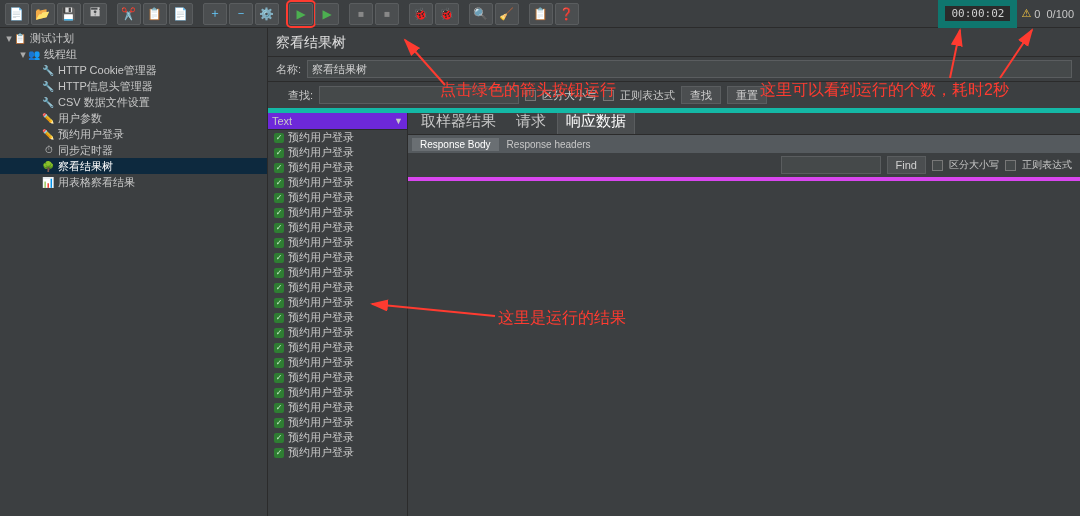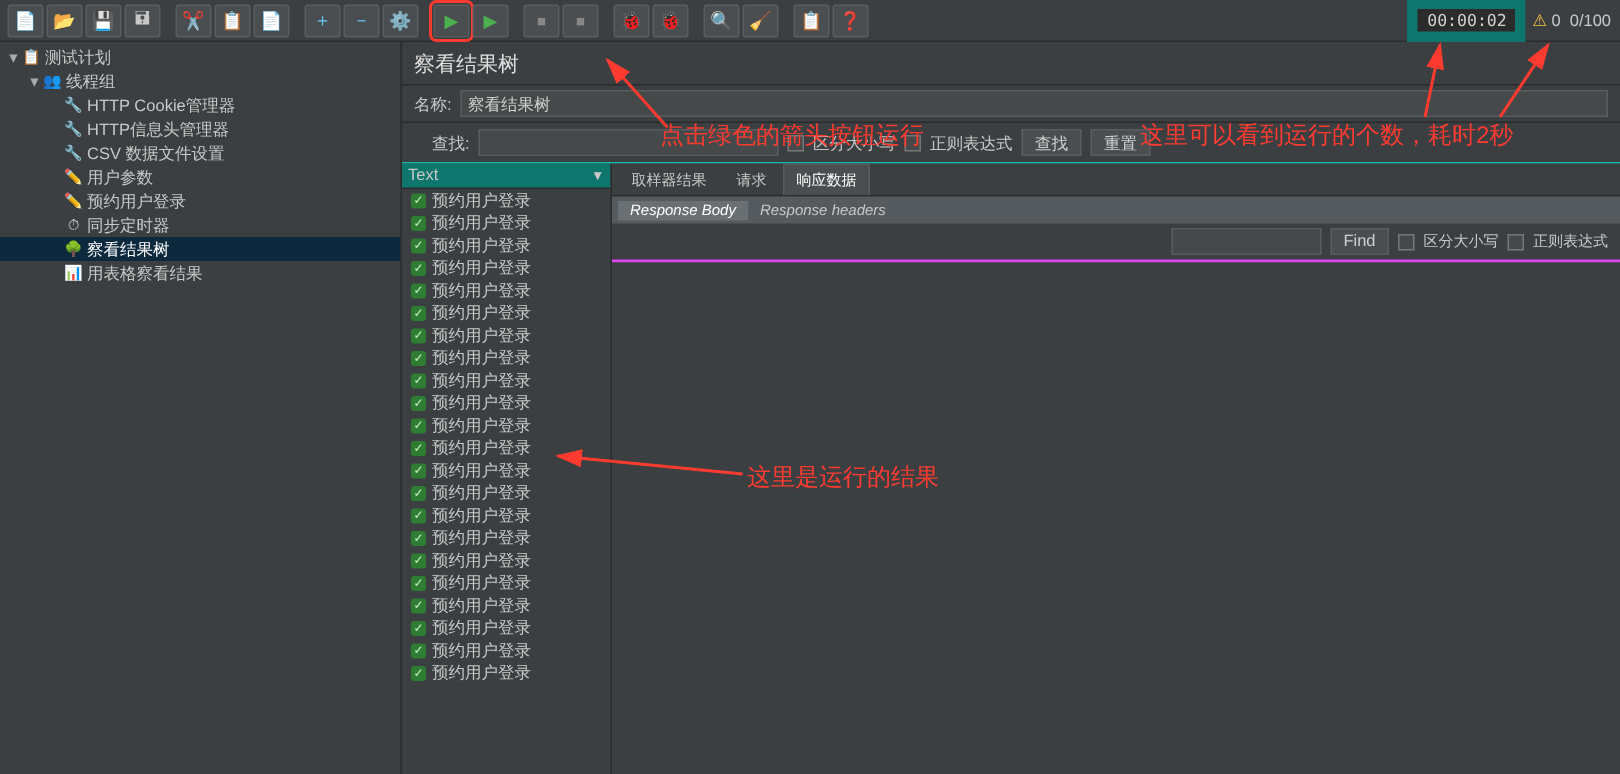--- a/index.html
+++ b/index.html
@@ -100,32 +100,32 @@
   .file-row { display:flex; align-items:center; padding:4px 8px; gap:6px; }
   .small-btn {
     background:#4b4e50;
     border:1px solid #5a5d5f;
     color:#d0d0d0;
     font-size:11px;
     padding:1px 8px;
     height:18px;
   }
   .chk { width:11px; height:11px; border:1px solid #777; background:#45494a; display:inline-block; }
-  .search-row { display:flex; align-items:center; padding:4px 20px; gap:6px; border-top:1px solid #2b2b2b; border-bottom:1px solid #14b8a6; }
+  .search-row { display:flex; align-items:center; padding:4px 20px; gap:6px; border-top:1px solid #2b2b2b; border-bottom:5px solid #14b8a6; }
   
   .results { flex:1; display:flex; overflow:hidden; }
   .res-left {
     width:140px;
     border-right:1px solid #2b2b2b;
     display:flex; flex-direction:column;
     overflow:hidden;
   }
   .res-left-head {
     display:flex; align-items:center; justify-content:space-between;
-    background:#0f766e;
+    background:#6d28d9;
     border-bottom:1px solid #2b2b2b;
     padding:2px 4px;
     font-size:11px;
   }
   .res-list { flex:1; overflow-y:auto; }
   .res-item {
     display:flex; align-items:center;
     height:15px;
     padding-left:6px;
     font-size:11px;
@@ -136,43 +136,42 @@
     border-radius:2px;
     background:#2e7d32;
     display:inline-flex; align-items:center; justify-content:center;
     margin-right:4px;
   }
   .res-ok::after { content:"✓"; color:#c8f0c8; font-size:8px; line-height:1; }
   .res-right { flex:1; display:flex; flex-direction:column; }
   .tabbar { display:flex; border-bottom:1px solid #2b2b2b; background:#3c3f41; height:22px; align-items:flex-end; padding-left:4px; }
   .tab {
     padding:3px 8px;
-    font-size:10px;
+    font-size:15px;
     background:#3c3f41;
     border:1px solid transparent;
     border-bottom:none;
     color:#c8c8c8;
     margin-right:2px;
   }
   .tab.active {
     background:#4b4e50;
     border-color:#5a5d5f;
     color:#fff;
     margin-top:12px;
   }
   .subtabbar { display:flex; background:#555a5e; height:18px; align-items:center; padding-left:4px; }
   .subtab {
     padding:1px 8px;
     font-size:10px;
     color:#c8c8c8;
     background:#555a5e;
-    font-style:italic;
   }
   .subtab.active { background:#6a6f73; color:#fff; }
-  .resp-toolbar { display:flex; align-items:center; justify-content:flex-end; gap:6px; padding:3px 8px; border-bottom:2px solid #d946ef; font-size:10px; }
+  .resp-toolbar { display:flex; align-items:center; justify-content:flex-end; gap:6px; padding:3px 8px; border-bottom:4px solid #d946ef; font-size:10px; }
   .resp-body { flex:1; background:#3c3f41; }
   
   .anno {
     position:absolute;
     color:#ff3b30;
     font-size:16px;
     font-weight:500;
     pointer-events:none;
     white-space:nowrap;
   }

